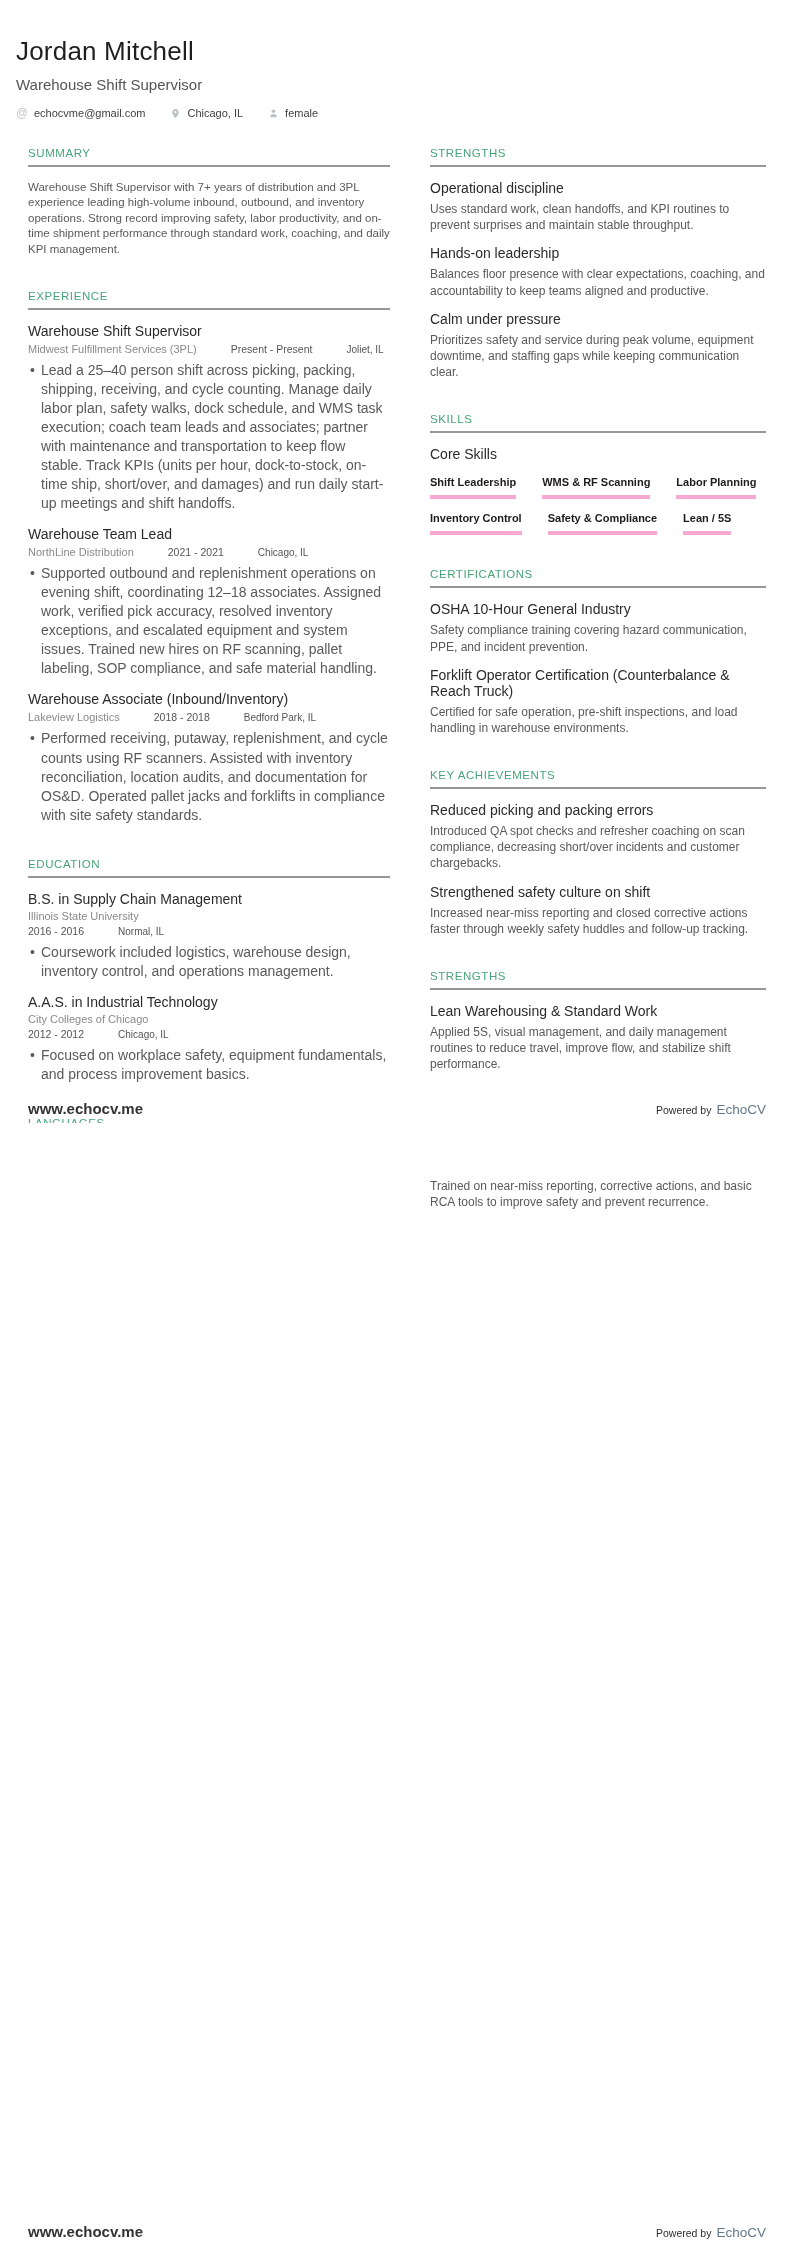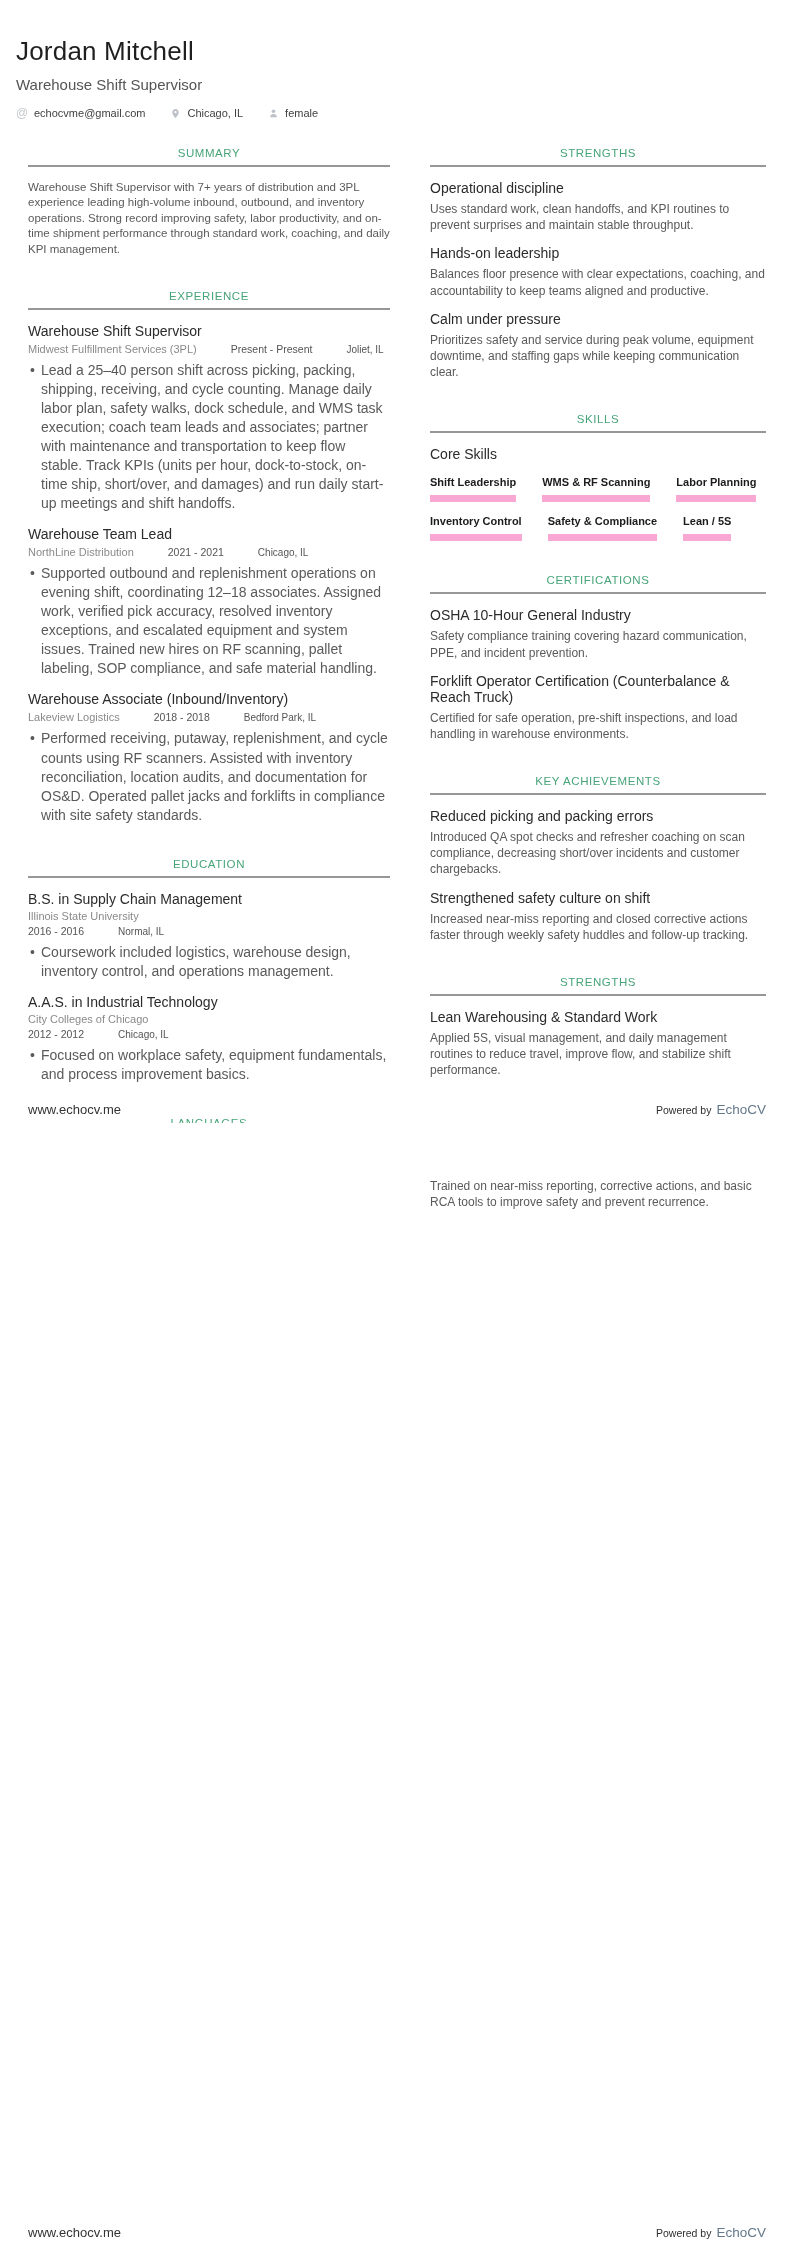--- a/index.html
+++ b/index.html
@@ -10,50 +10,50 @@
   .subtitle{font-size:15px;color:#555;margin-top:9px;}
   .contacts{display:flex;gap:24px;align-items:center;margin-top:14px;font-size:11px;color:#3f3f3f;}
   .contact{display:flex;align-items:center;gap:6px;}
   .icon{display:inline-flex;align-items:center;justify-content:center;width:12px;height:12px;color:#bcc2c7;}
   .icon svg{display:block;}
   .at-glyph{font-size:12px;color:#c4c9cd;line-height:1;}
   .cols{display:flex;gap:40px;padding:0 28px;margin-top:28px;}
   .col-left{width:362px;flex:none;}
   .col-right{width:336px;flex:none;}
   .section{margin-bottom:33px;}
-  .sec-head{font-size:11.5px;letter-spacing:.05em;color:#47a478;text-align:center;}
+  .sec-head{font-size:11.5px;letter-spacing:.05em;color:#47a478;}
   .sec-rule{height:2px;background:#979797;margin-top:6px;}
   .sec-body{margin-top:13px;}
   .body-text{font-size:11.5px;line-height:1.34;color:#5a5a5a;}
   .entry{margin-top:13px;}
   .entry:first-child{margin-top:0;}
   .entry-title{font-size:14px;color:#2b2b2b;}
   .meta{display:flex;gap:34px;align-items:baseline;margin-top:4px;}
   .meta .company{font-size:11px;color:#8a8a8a;}
   .meta .dates{font-size:10.5px;color:#555;}
   .meta .loc{font-size:10px;color:#555;}
   .bullet{position:relative;padding-left:13px;font-size:14px;line-height:1.36;color:#5a5a5a;margin-top:6px;}
   .bullet::before{content:"•";position:absolute;left:2px;color:#5a5a5a;}
   .item{margin-top:12px;}
   .item:first-child{margin-top:0;}
   .item-title{font-size:14px;color:#2b2b2b;}
   .item-desc{font-size:12px;line-height:1.35;color:#5a5a5a;margin-top:5px;}
   .group-title{font-size:14px;color:#2b2b2b;}
   .skill-tags{display:flex;flex-wrap:wrap;gap:13px 26px;margin-top:14px;}
-  .skill-tag{font-weight:bold;font-size:11px;color:#1c1c1c;border-bottom:7px solid #f9a8d4;padding-bottom:7px;}
+  .skill-tag{font-weight:bold;font-size:11px;color:#1c1c1c;border-bottom:4px solid #f9a8d4;padding-bottom:7px;}
   .langs{display:flex;}
   .lang{width:207px;flex:none;margin-top:31px;}
   .lang-name{font-size:14px;color:#2b2b2b;}
   .lang-row{display:flex;align-items:center;gap:9px;margin-top:7px;}
   .lang-level{font-size:10.5px;color:#555;}
   .bars{display:flex;gap:3px;align-items:center;}
   .bar{width:5px;height:13px;border-radius:2.5px;background:#d7ebe0;}
   .bar.filled{background:#38a169;}
   .footer{position:absolute;left:28px;right:28px;bottom:5px;display:flex;justify-content:space-between;align-items:baseline;}
-  .site{font-size:13px;color:#333;}
+  .site{font-size:15px;color:#333;font-weight:bold;}
   .powered{font-size:10.5px;color:#2f2f2f;}
   .brand{font-size:13.5px;color:#64788a;margin-left:5px;}
   .overflow-desc{position:absolute;left:430px;top:50px;width:336px;}
 </style>
 </head>
 <body>
 
 <div class="page">
 
   <div class="header">

